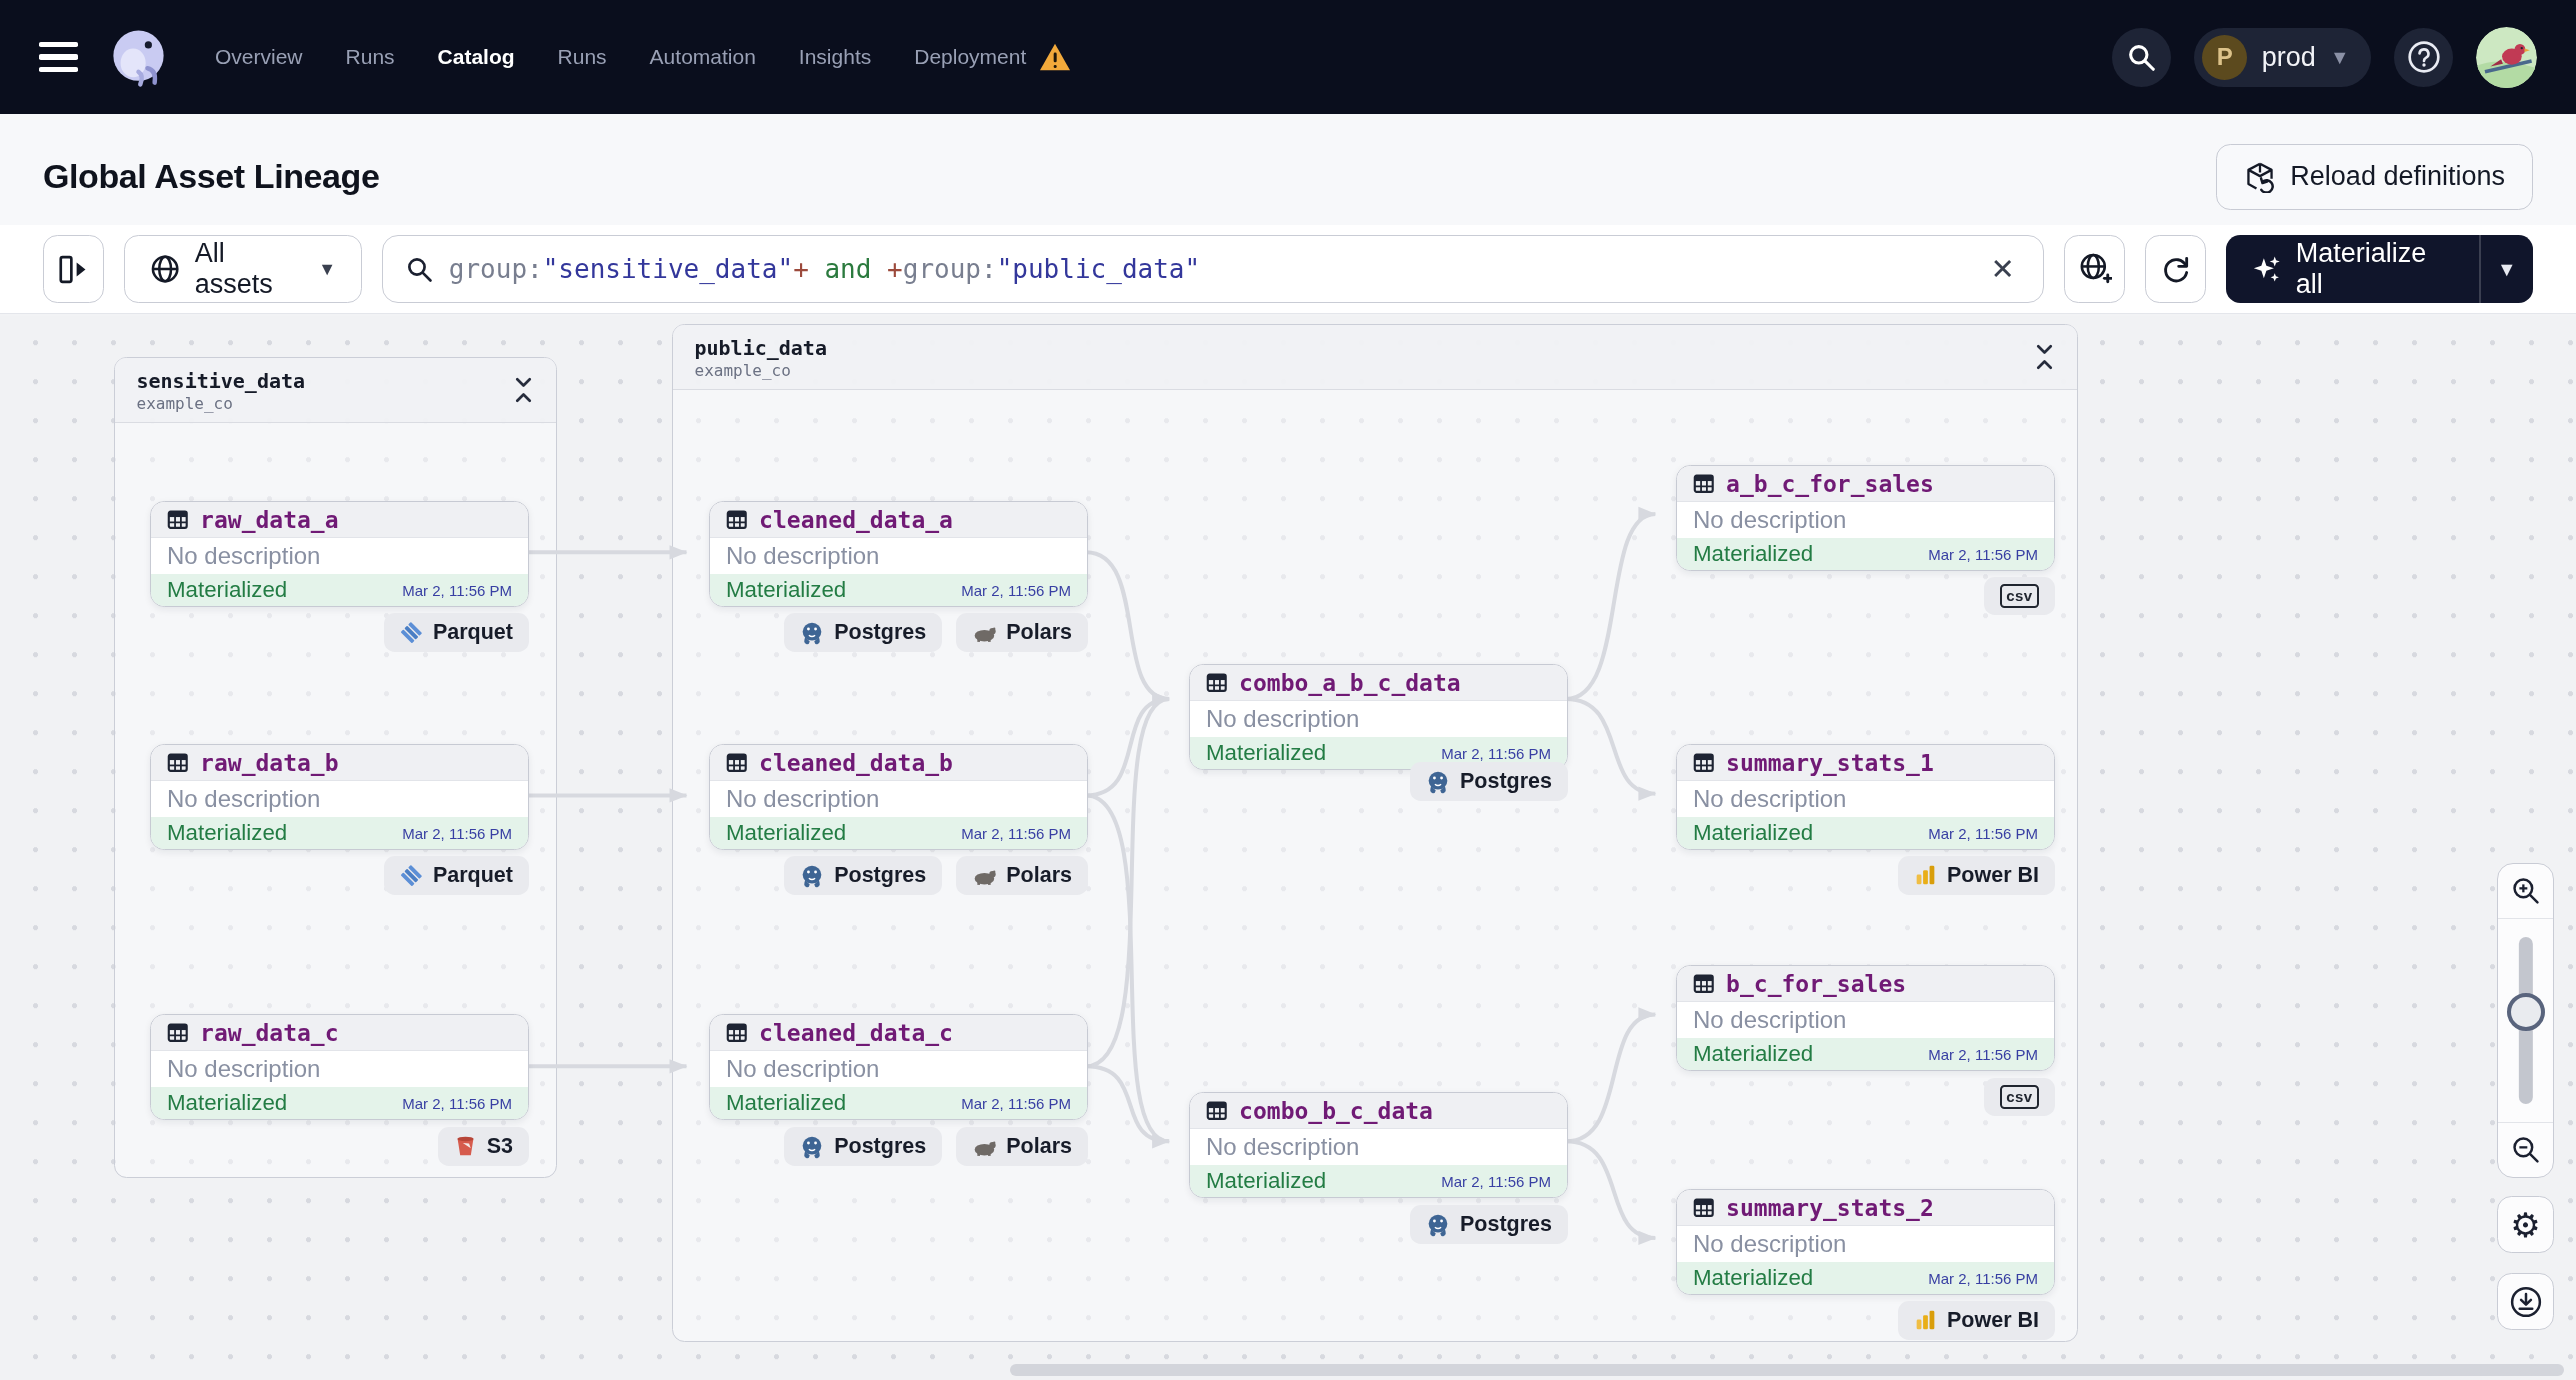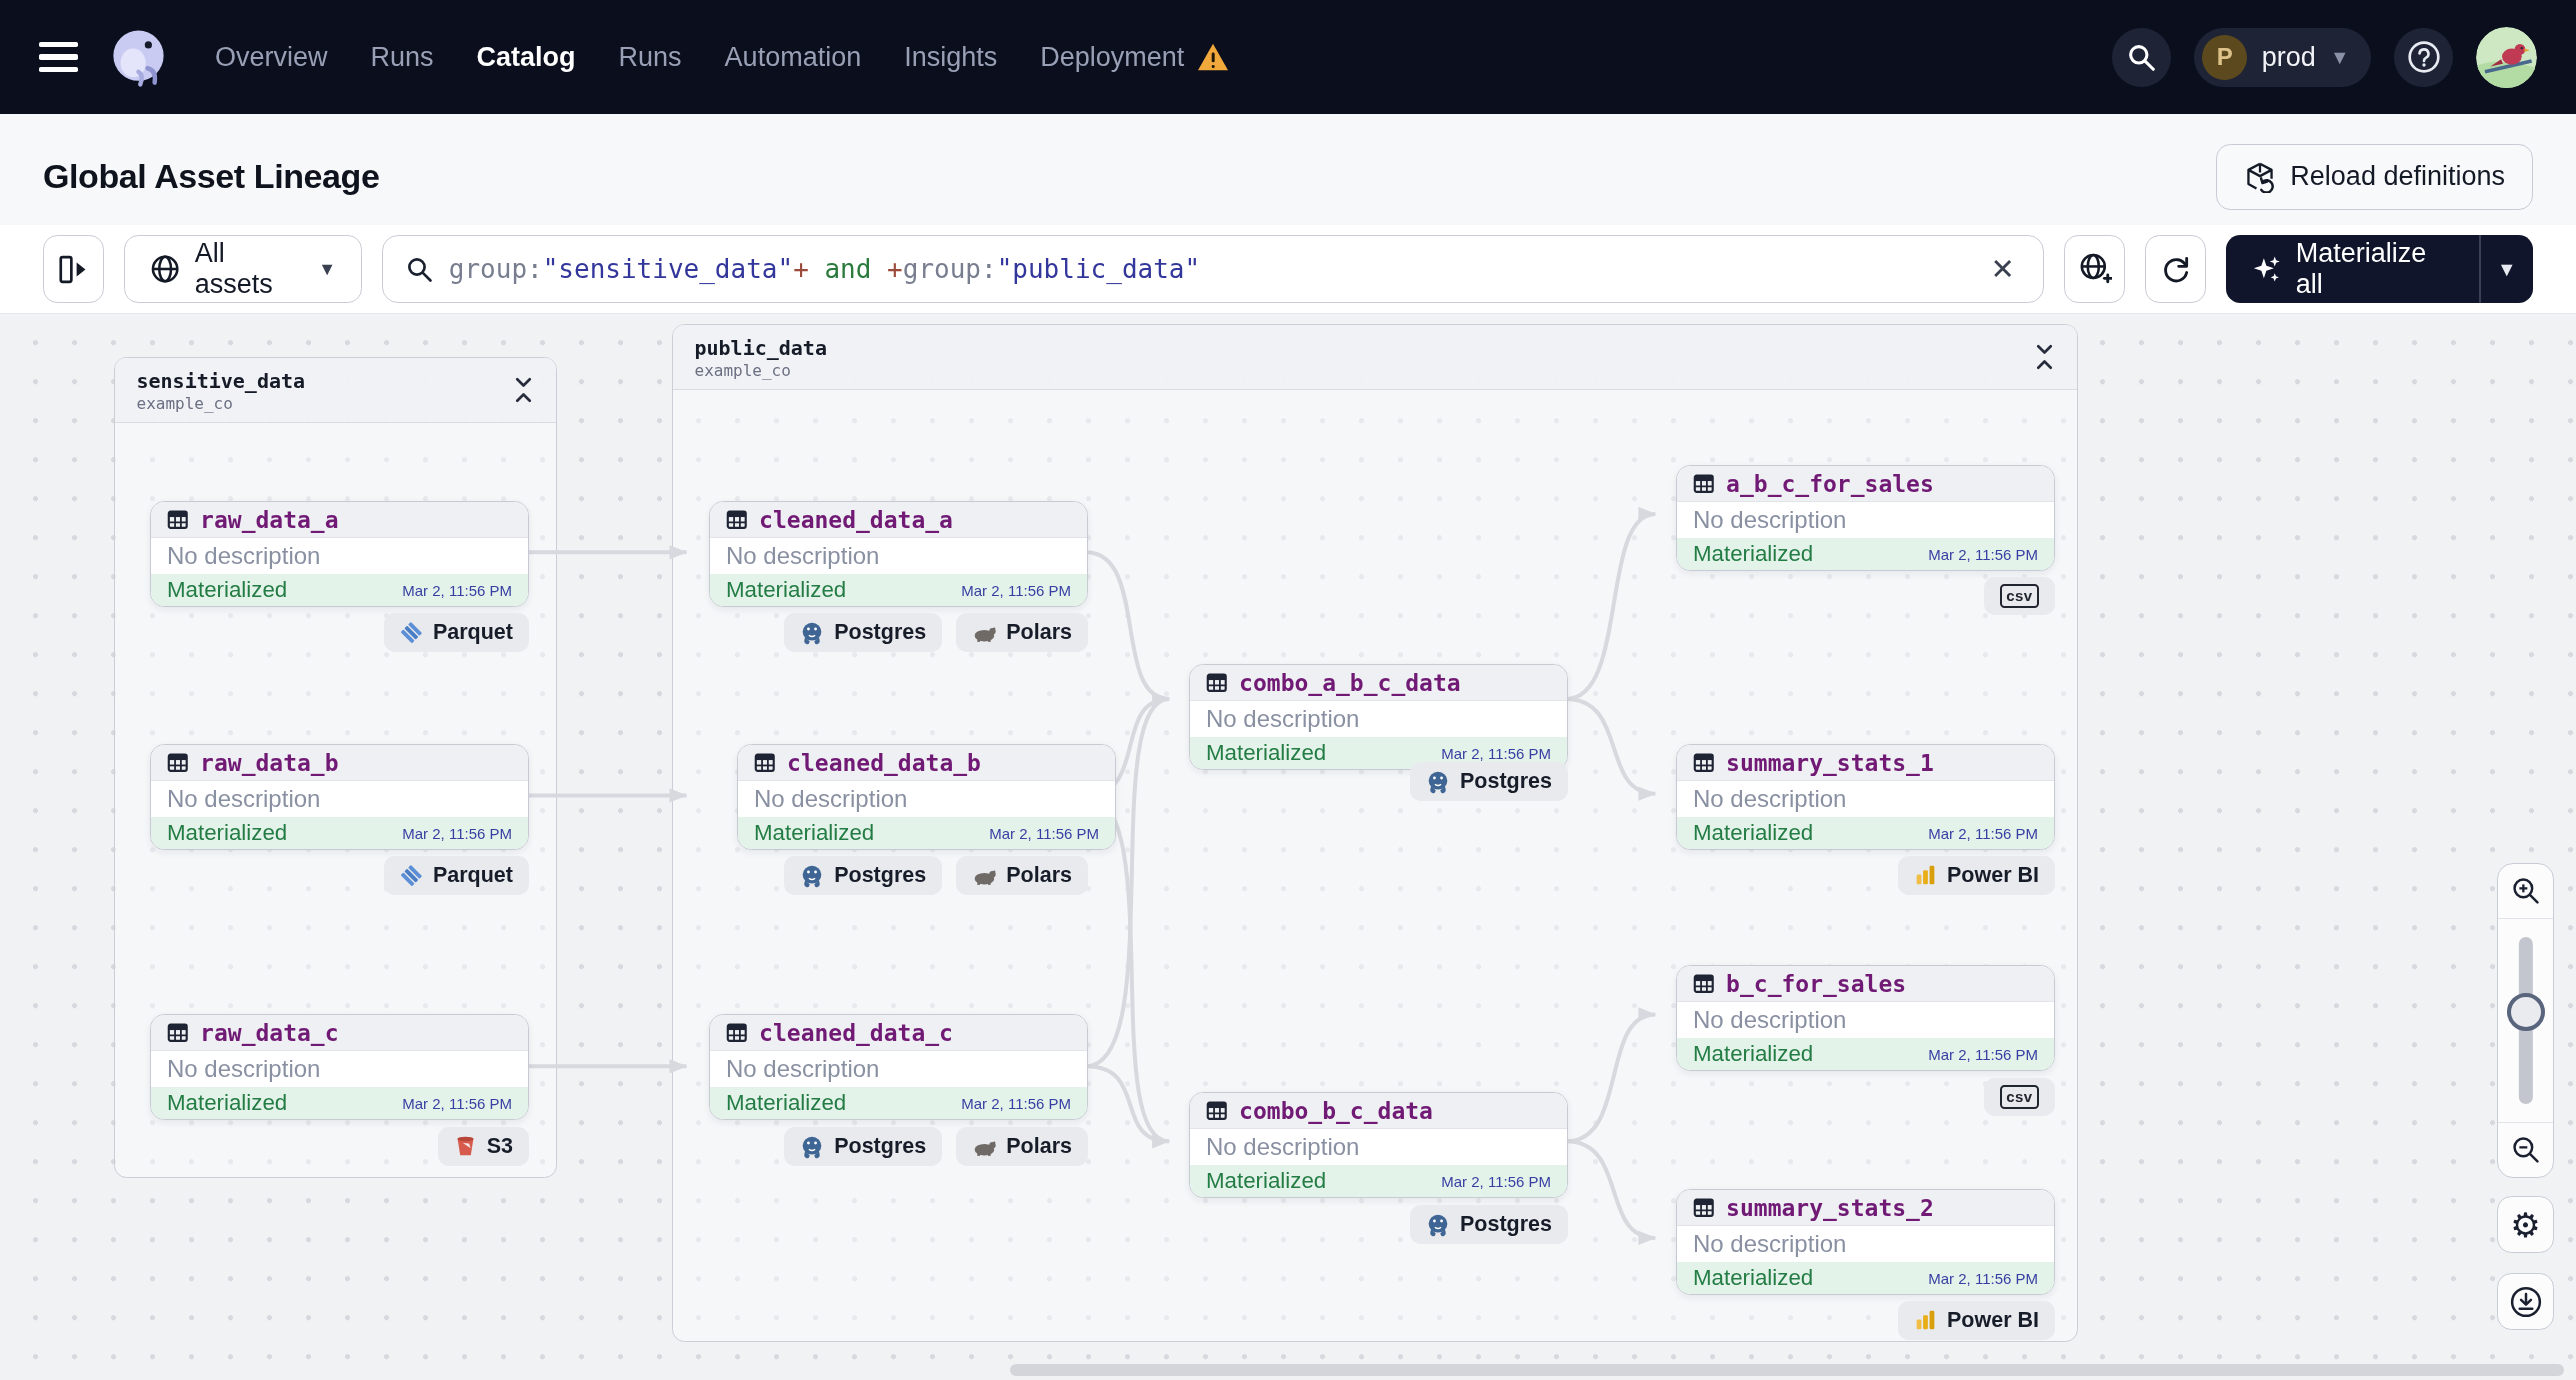--- a/index.html
+++ b/index.html
@@ -7,21 +7,21 @@
   body { font-family:"Liberation Sans", sans-serif; background:#F2F3F5; overflow:hidden; }
   #page { position:relative; width:2576px; height:1380px; overflow:hidden; }
 
   
   .topnav { position:absolute; left:0; top:0; width:100%; height:114px; background:#0A0E1D;
             display:flex; align-items:center; padding:0 39px; }
   .hamburger { width:39px; display:flex; flex-direction:column; gap:7.2px; cursor:pointer; }
   .hamburger i { display:block; height:5.4px; background:#FFFFFF; border-radius:1.8px; }
   .logo { margin-left:30px; width:61px; height:61px; }
   .navitems { display:flex; gap:43px; margin-left:46px; align-items:center; }
-  .navitem { font-size:27px; color:#99A0B5; cursor:pointer; display:flex; align-items:center; gap:12.5px; }
+  .navitem { font-size:21px; color:#99A0B5; cursor:pointer; display:flex; align-items:center; gap:12.5px; }
   .navitem.active { color:#FFFFFF; font-weight:bold; }
   .nav-right { margin-left:auto; display:flex; align-items:center; gap:23px; }
   .circle-btn { width:59px; height:59px; border-radius:50%; background:#1E2436; display:flex;
                 align-items:center; justify-content:center; cursor:pointer; }
   .env-pill { height:59px; border-radius:30px; background:#1E2436; display:flex; align-items:center;
               gap:14.3px; padding:0 21.5px 0 8px; cursor:pointer; }
   .env-avatar { width:45px; height:45px; border-radius:50%; background:#5C4A1E; color:#DCC289;
                 font-size:24px; font-weight:bold; display:flex; align-items:center; justify-content:center; }
   .env-name { color:#F2F3F7; font-size:27px; }
   .env-caret { color:#8A90A5; font-size:19.7px; }
@@ -350,21 +350,21 @@
           <line x1="2" y1="15" x2="22" y2="15" stroke="#1E2433" stroke-width="2"></line>
         </svg>
       <span class="n-name">cleaned_data_a</span>
       </div>
     <div class="n-b">No description</div>
     <div class="n-f">
         <span class="n-status">Materialized</span>
         <span class="n-time">Mar 2, 11:56 PM</span>
       </div>
   </div>
-  <div class="node" style="left:709px; top:744px;margin-left:28px;">
+  <div class="node" style="left:709px; top:744px;">
     <div class="n-h">
         <svg width="21.5" height="21.5" viewBox="0 0 24 24">
           <rect x="2" y="3" width="20" height="18" rx="2" stroke="#1E2433" stroke-width="2.4" fill="none"></rect>
           <rect x="2" y="3" width="20" height="6" fill="#1E2433"></rect>
           <line x1="9" y1="9" x2="9" y2="21" stroke="#1E2433" stroke-width="2"></line>
           <line x1="15.5" y1="9" x2="15.5" y2="21" stroke="#1E2433" stroke-width="2"></line>
           <line x1="2" y1="15" x2="22" y2="15" stroke="#1E2433" stroke-width="2"></line>
         </svg>
       <span class="n-name">cleaned_data_b</span>
       </div>

